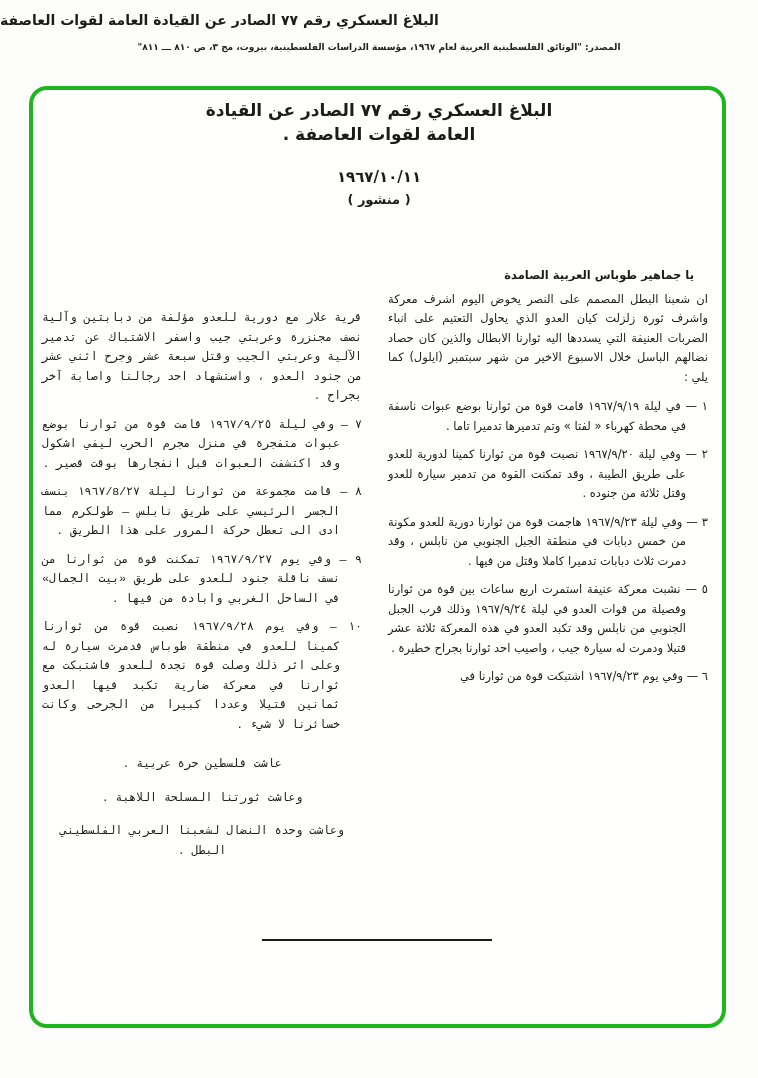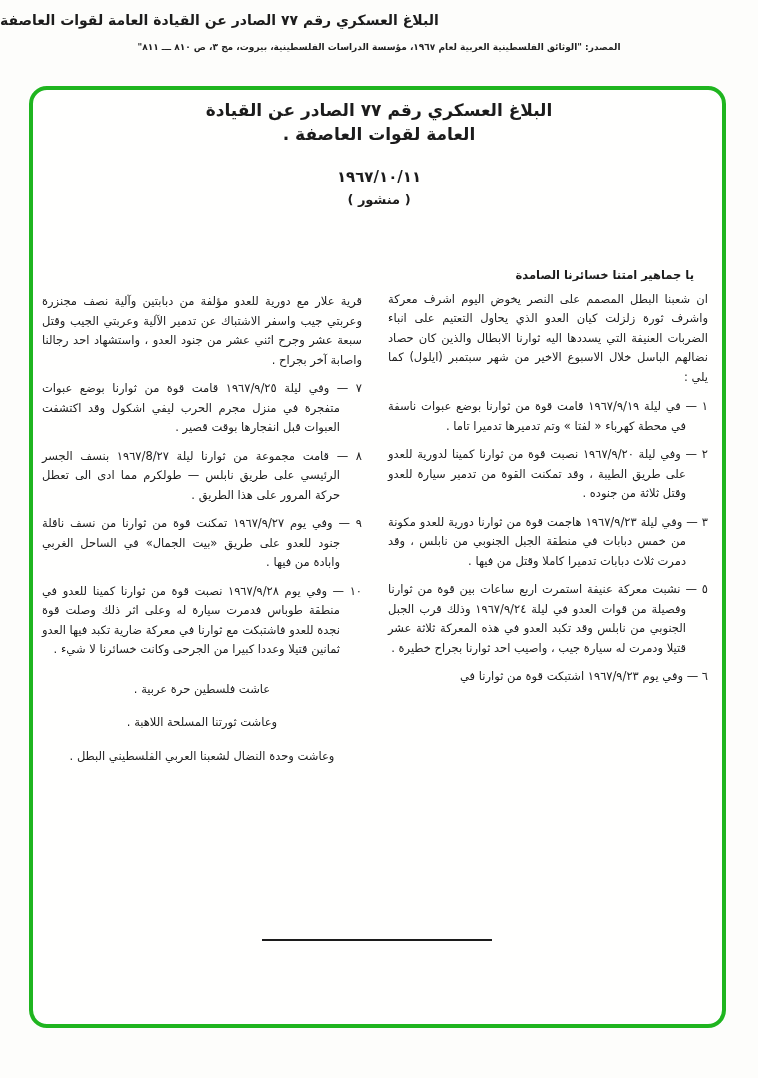--- a/index.html
+++ b/index.html
@@ -86,22 +86,23 @@
     direction: rtl;
     text-align: justify;
     font-size: 11.5px;
     line-height: 19.5px;
   }
   .col-right {
     top: 266px;
     right: 50px;
   }
   .col-left {
-    top: 292px;
+    top: 308px;
     left: 42px;
+    font-family: Liberation Mono, monospace;
   }
   .salutation {
     margin: 0 14px 4px 0;
     font-weight: bold;
   }
   .intro {
     margin: 0 0 10px 0;
   }
   .item {
     margin: 0 0 9px 0;
@@ -142,21 +143,21 @@
   <div class="doc-title">
     <div>البلاغ العسكري رقم ٧٧ الصادر عن القيادة</div>
     <div>العامة لقوات العاصفة .</div>
   </div>
 
   <div class="doc-date">١٩٦٧/١٠/١١</div>
 
   <div class="doc-pubnote">( منشور )</div>
 
   <div class="col col-right">
-    <p class="salutation">يا جماهير امتنا خسائرنا الصامدة</p>
+    <p class="salutation">يا جماهير طوباس العربية الصامدة</p>
     <p class="intro">ان شعبنا البطل المصمم على النصر يخوض اليوم اشرف معركة واشرف ثورة زلزلت كيان العدو الذي يحاول التعتيم على انباء الضربات العنيفة التي يسددها اليه ثوارنا الابطال والذين كان حصاد نضالهم الباسل خلال الاسبوع الاخير من شهر سبتمبر (ايلول) كما يلي :</p>
     <p class="item">١ — في ليلة ١٩٦٧/٩/١٩ قامت قوة من ثوارنا بوضع عبوات ناسفة في محطة كهرباء « لفتا » وتم تدميرها تدميرا تاما .</p>
     <p class="item">٢ — وفي ليلة ١٩٦٧/٩/٢٠ نصبت قوة من ثوارنا كمينا لدورية للعدو على طريق الطيبة ، وقد تمكنت القوة من تدمير سيارة للعدو وقتل ثلاثة من جنوده .</p>
     <p class="item">٣ — وفي ليلة ١٩٦٧/٩/٢٣ هاجمت قوة من ثوارنا دورية للعدو مكونة من خمس دبابات في منطقة الجبل الجنوبي من نابلس ، وقد دمرت ثلاث دبابات تدميرا كاملا وقتل من فيها .</p>
     <p class="item">٥ — نشبت معركة عنيفة استمرت اربع ساعات بين قوة من ثوارنا وفصيلة من قوات العدو في ليلة ١٩٦٧/٩/٢٤ وذلك قرب الجبل الجنوبي من نابلس وقد تكبد العدو في هذه المعركة ثلاثة عشر قتيلا ودمرت له سيارة جيب ، واصيب احد ثوارنا بجراح خطيرة .</p>
     <p class="item">٦ — وفي يوم ١٩٦٧/٩/٢٣ اشتبكت قوة من ثوارنا في</p>
   </div>
 
   <div class="col col-left">
     <p class="continuation">قرية علار مع دورية للعدو مؤلفة من دبابتين وآلية نصف مجنزرة وعربتي جيب واسفر الاشتباك عن تدمير الآلية وعربتي الجيب وقتل سبعة عشر وجرح اثني عشر من جنود العدو ، واستشهاد احد رجالنا واصابة آخر بجراح .</p>

